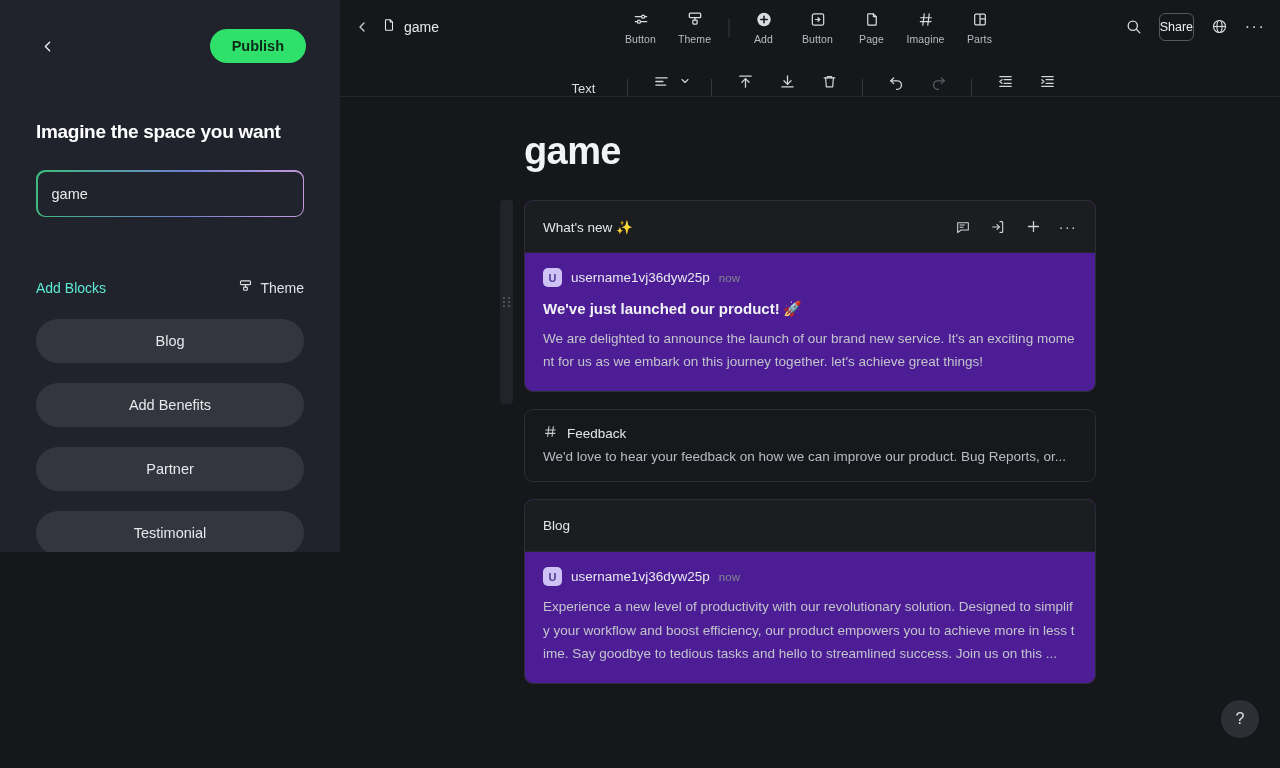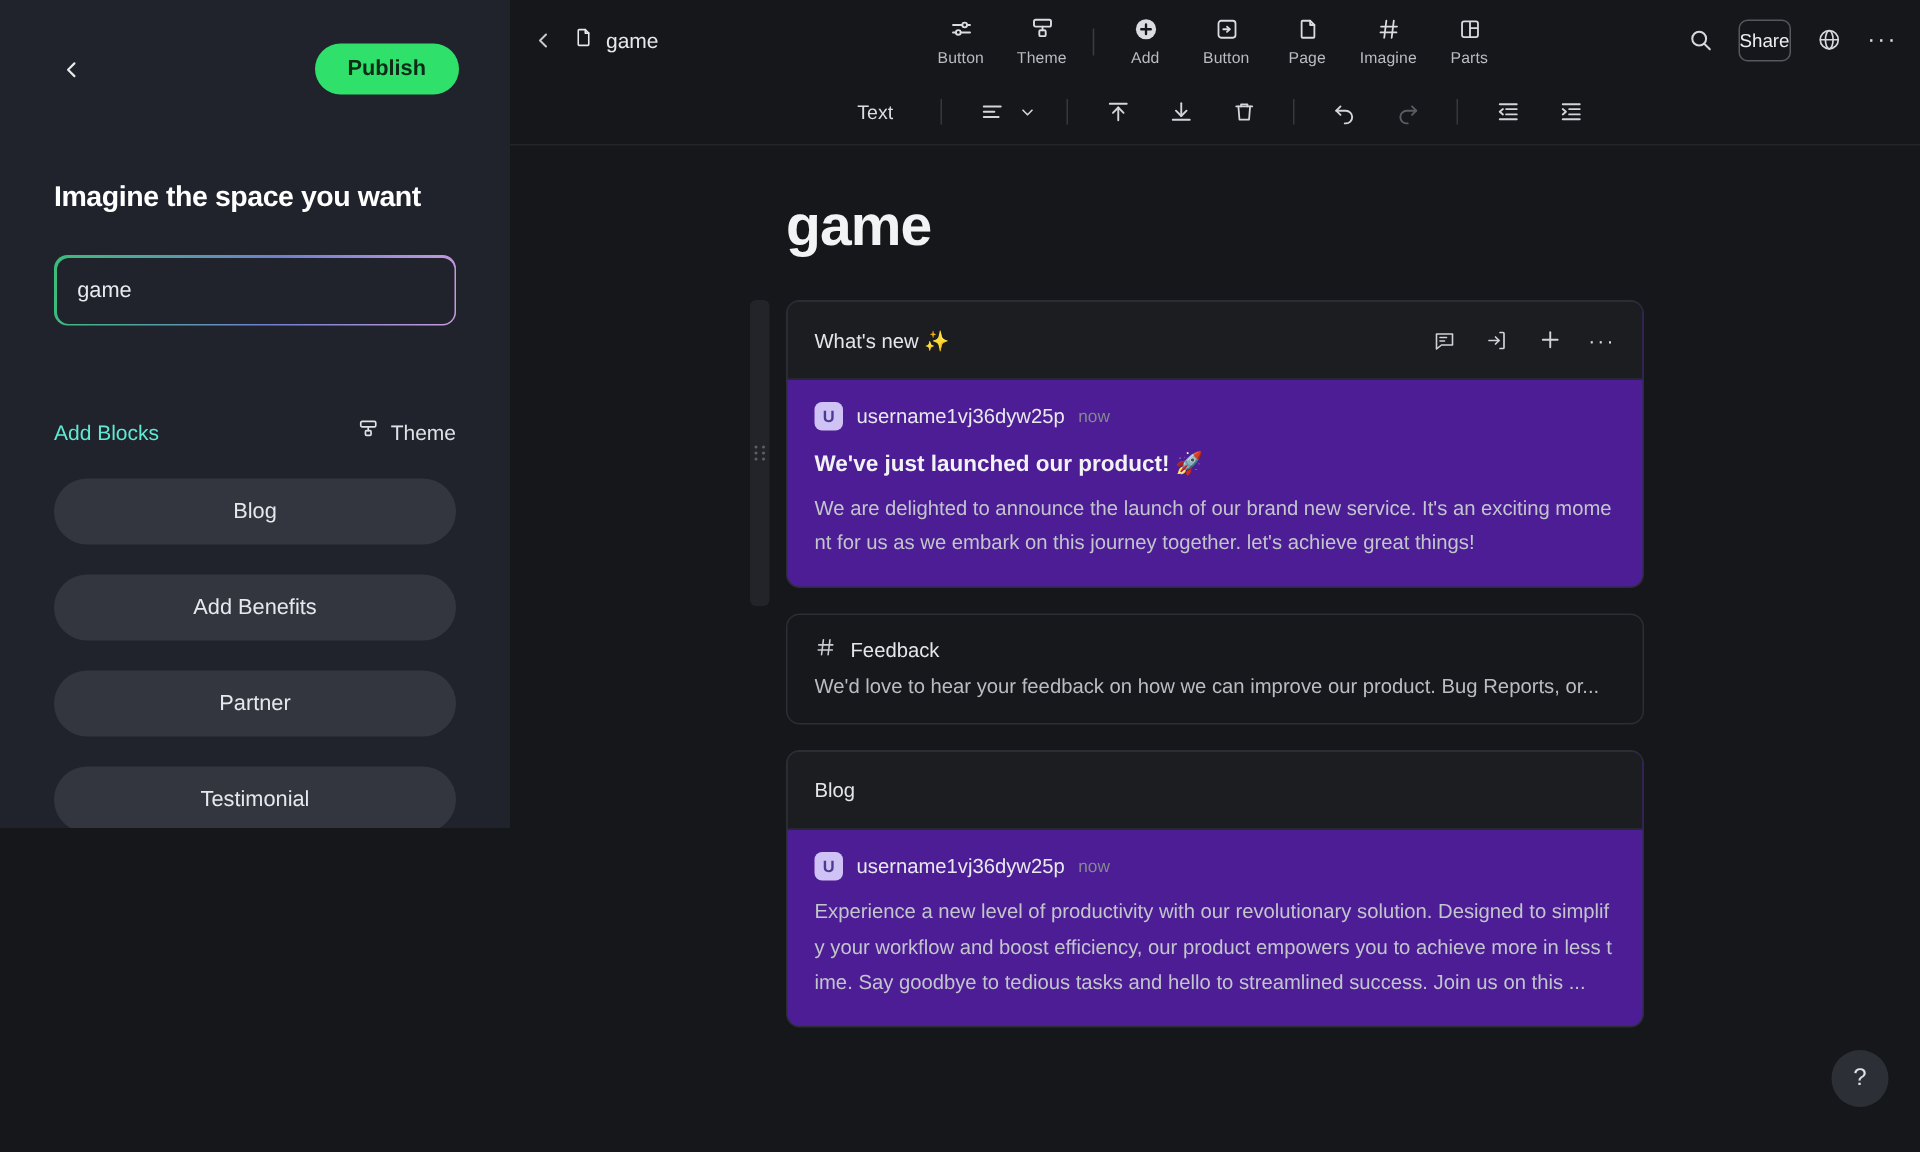--- a/index.html
+++ b/index.html
@@ -145,21 +145,21 @@
     font-size: 12.5px; padding: 6px 0;
     font-family: "Liberation Sans", sans-serif;
     cursor: pointer;
   }
   .dots { letter-spacing: 1.5px; font-size: 16px; color: #d6d8dd; line-height: 10px; }
 
   
   .texttoolbar {
     height: 44px; flex: 0 0 44px;
     border-bottom: 1px solid #23252a;
-    display: flex; align-items: center; justify-content: center;
+    display: flex; align-items: flex-end; justify-content: center;
     gap: 12px;
   }
   .tt-label { font-size: 13px; color: #dcdee3; padding: 0 14px; cursor: pointer; }
   .tt-sep { width: 1px; height: 17px; background: #35383e; margin: 0 6px; }
   .tt-btn {
     width: 30px; height: 30px;
     display: flex; align-items: center; justify-content: center;
     color: #d2d5da; cursor: pointer;
   }
   .tt-btn.dim { color: #585c63; }

